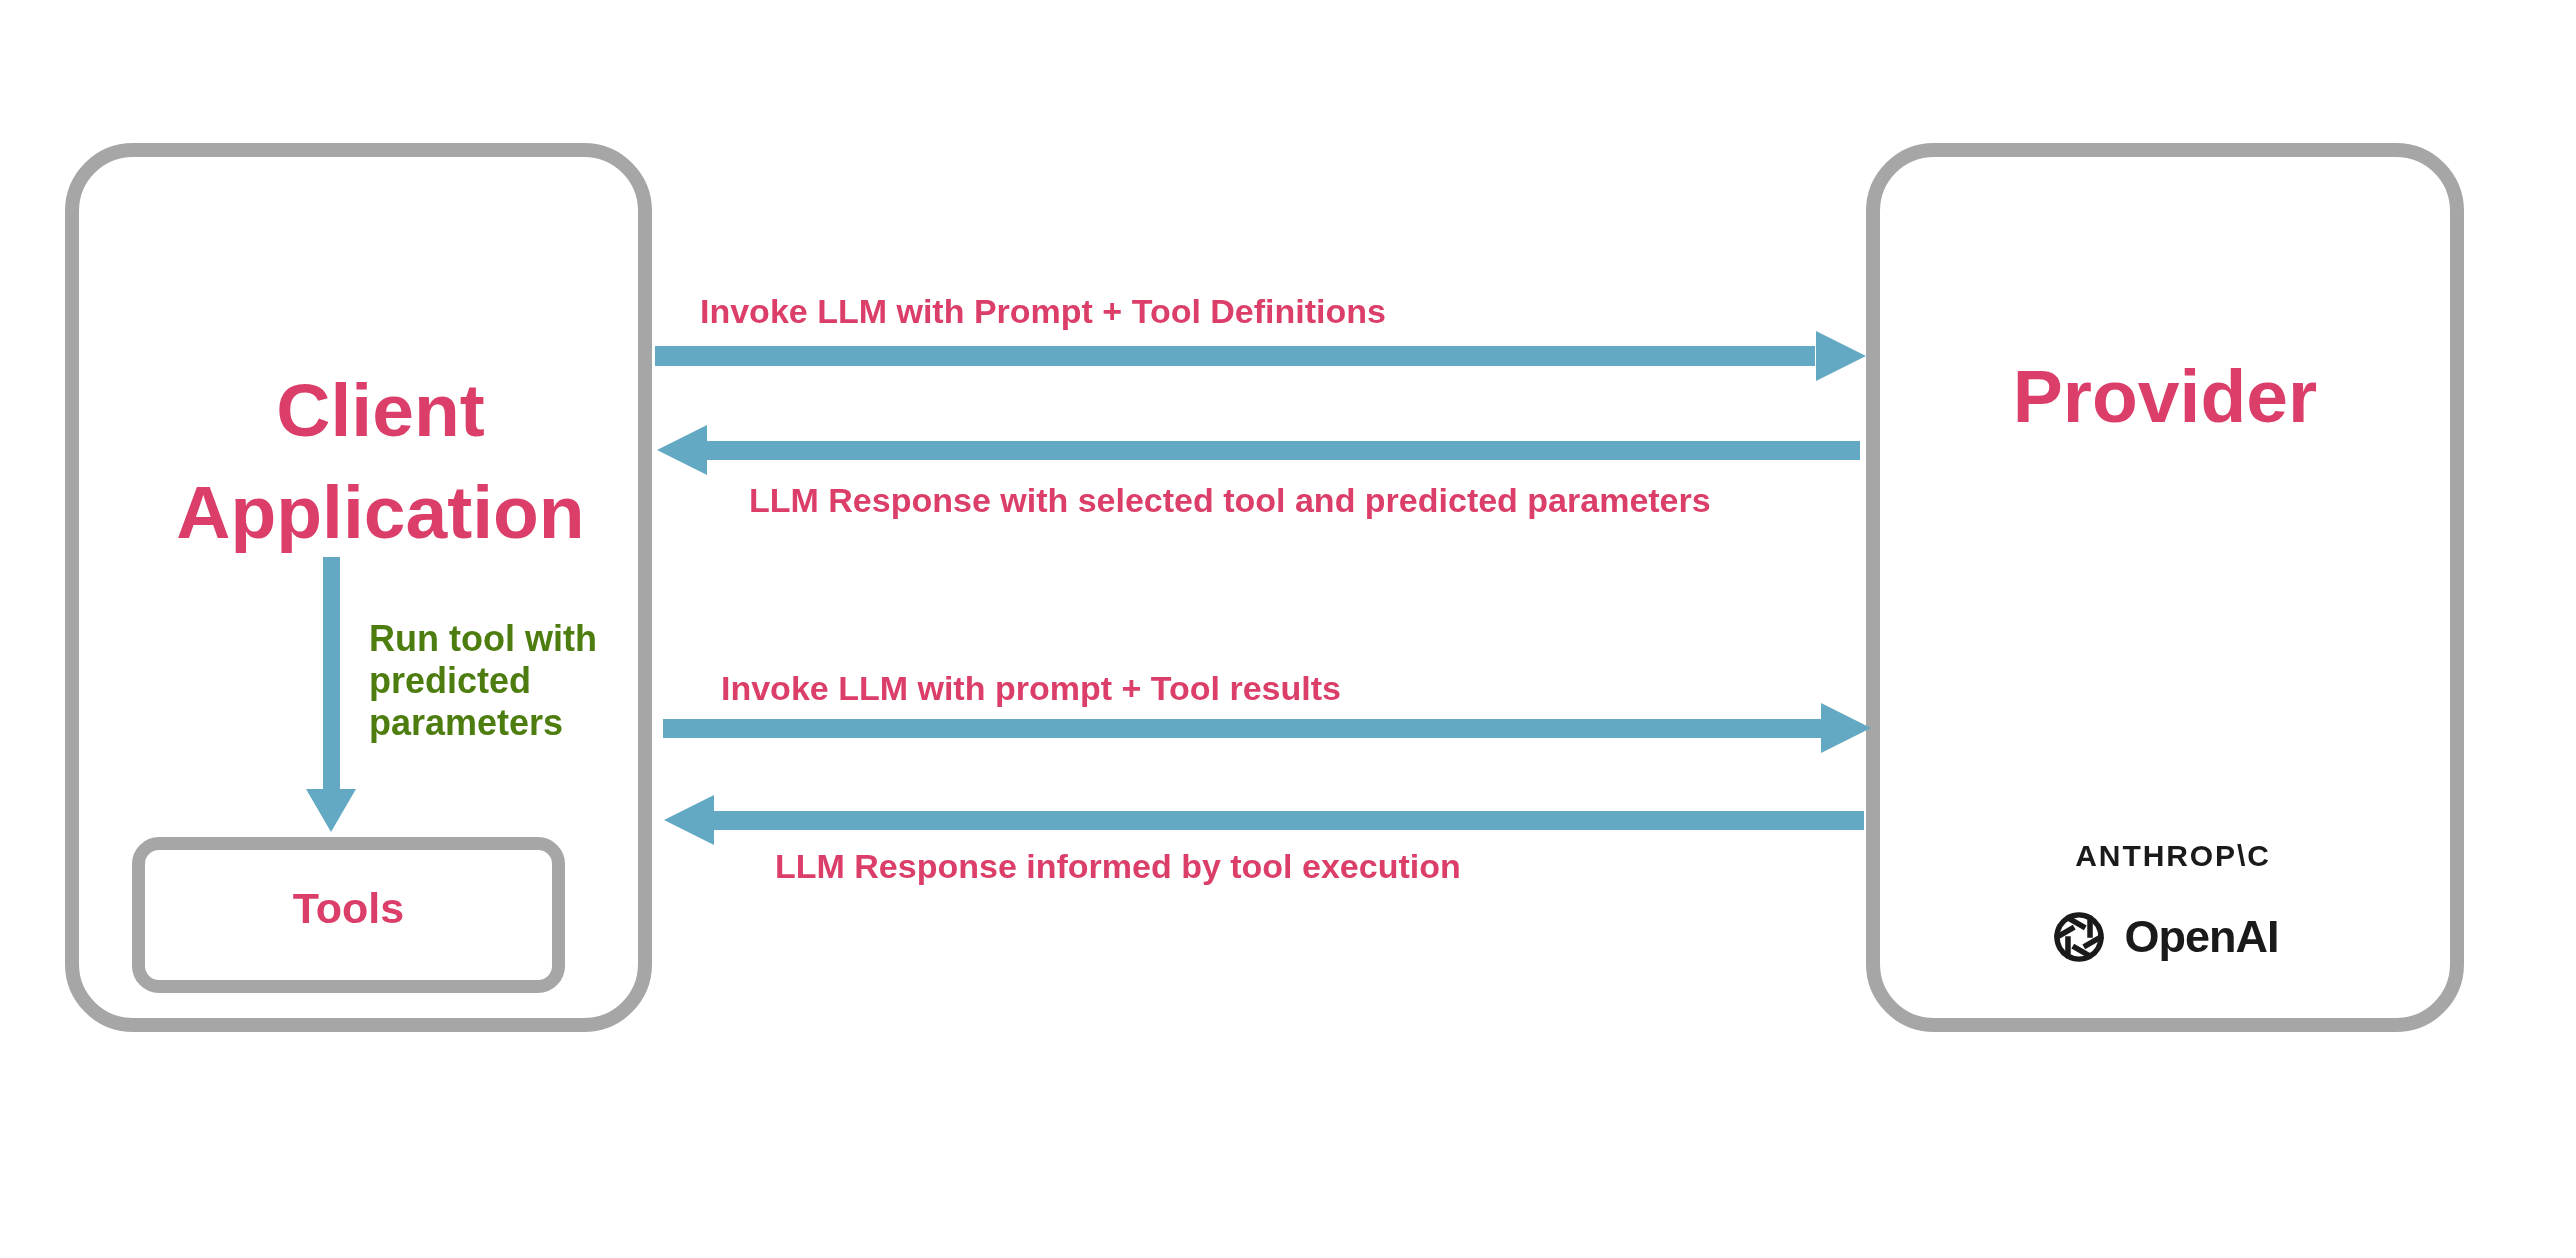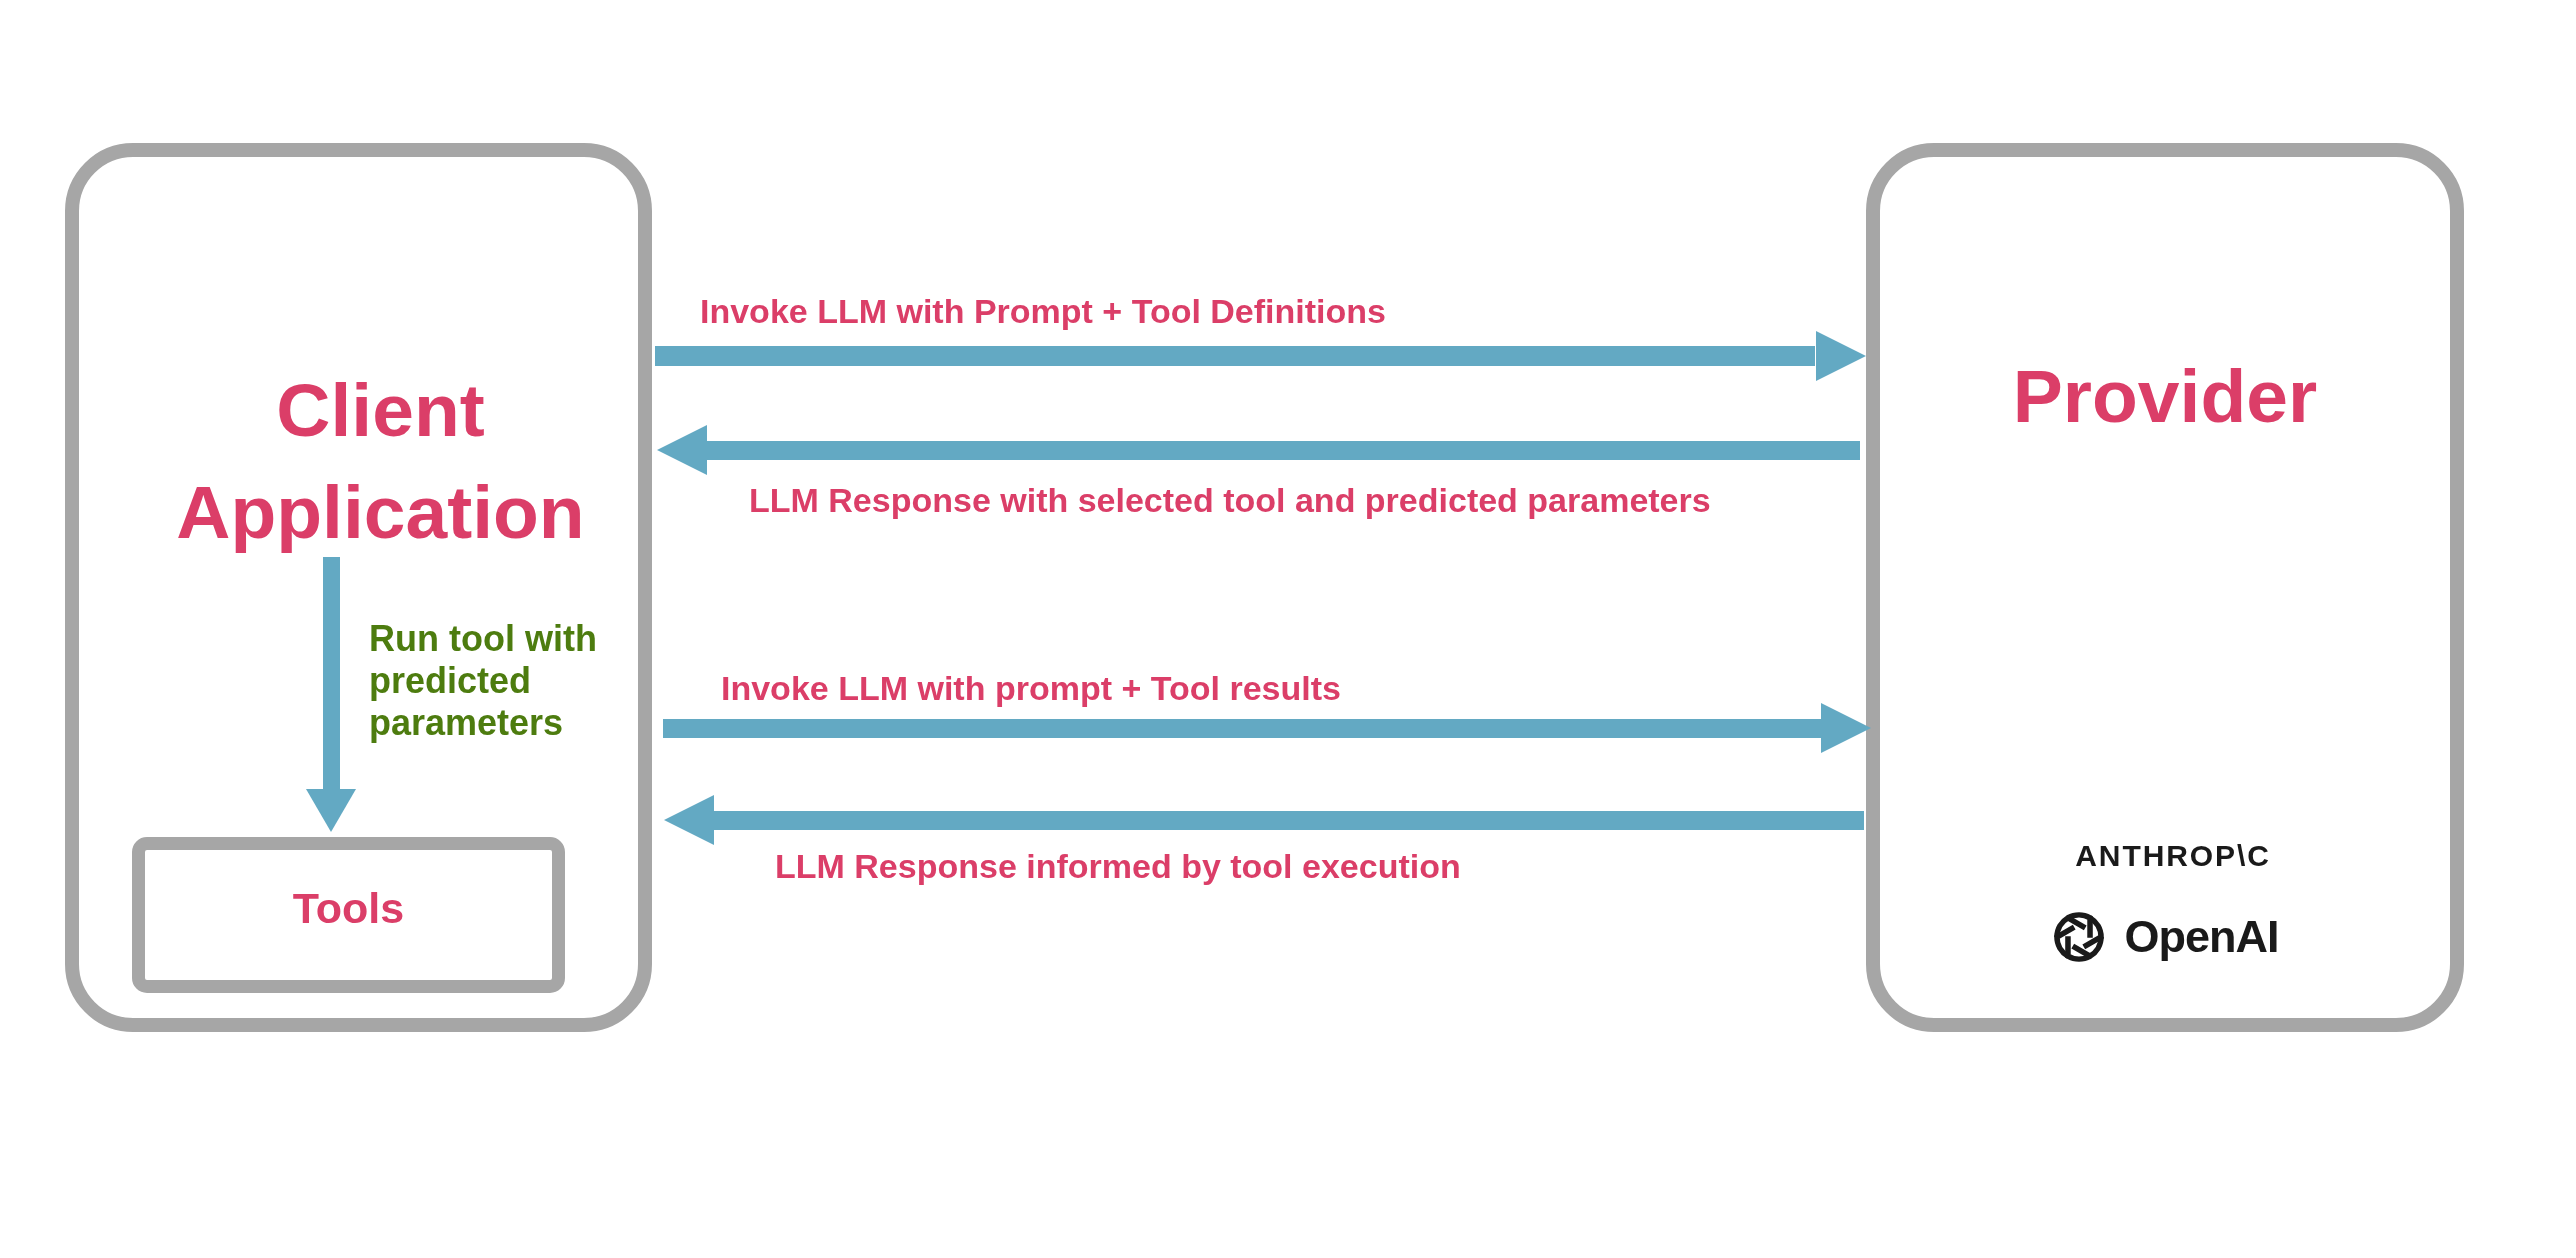--- a/index.html
+++ b/index.html
@@ -31,21 +31,21 @@
     letter-spacing: 0px;
   }
   .client-title { left: 65px;  width: 631px; top: 359px; }
   .llm-title    { left: 1866px; width: 598px; top: 345px; }
 
   .tools-box {
     position: absolute;
     left: 132px; top: 837px; width: 433px; height: 156px;
     box-sizing: border-box;
     border: 13.5px solid #A6A6A6;
-    border-radius: 15px;
+    border-radius: 27px;
     background: #ffffff;
     display: flex; align-items: center; justify-content: center;
     padding-bottom: 13.5px;
   }
   .tools-label {
     font-size: 43px; font-weight: bold; color: #DB3E68;
   }
 
   .arrow-shaft {
     position: absolute;

